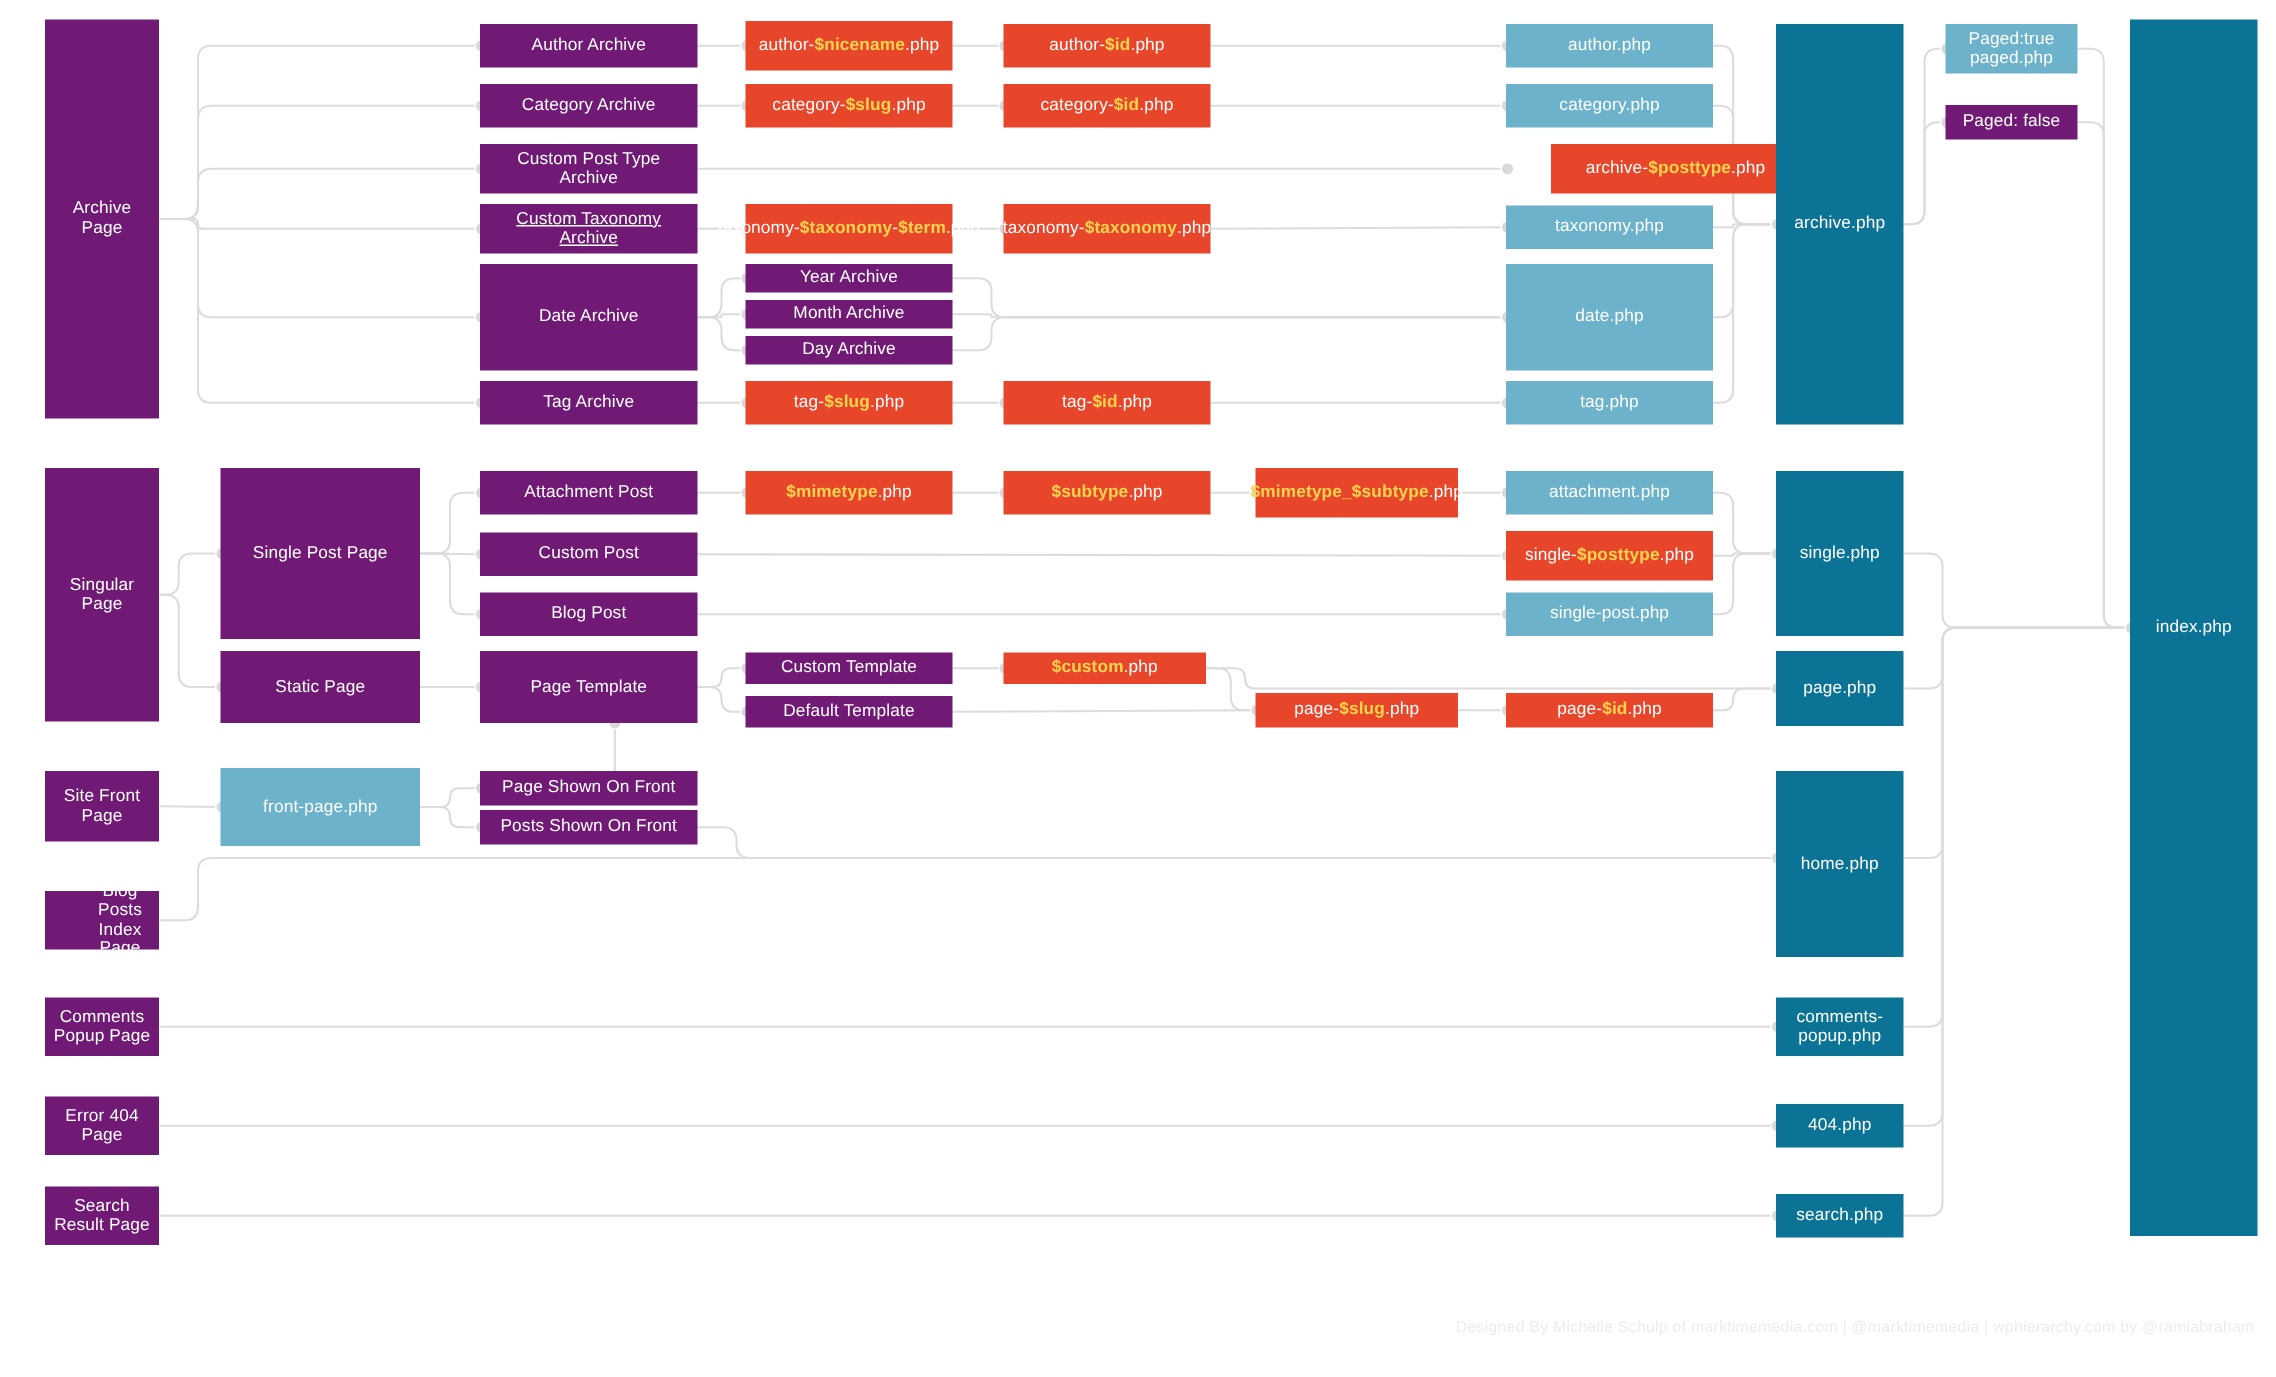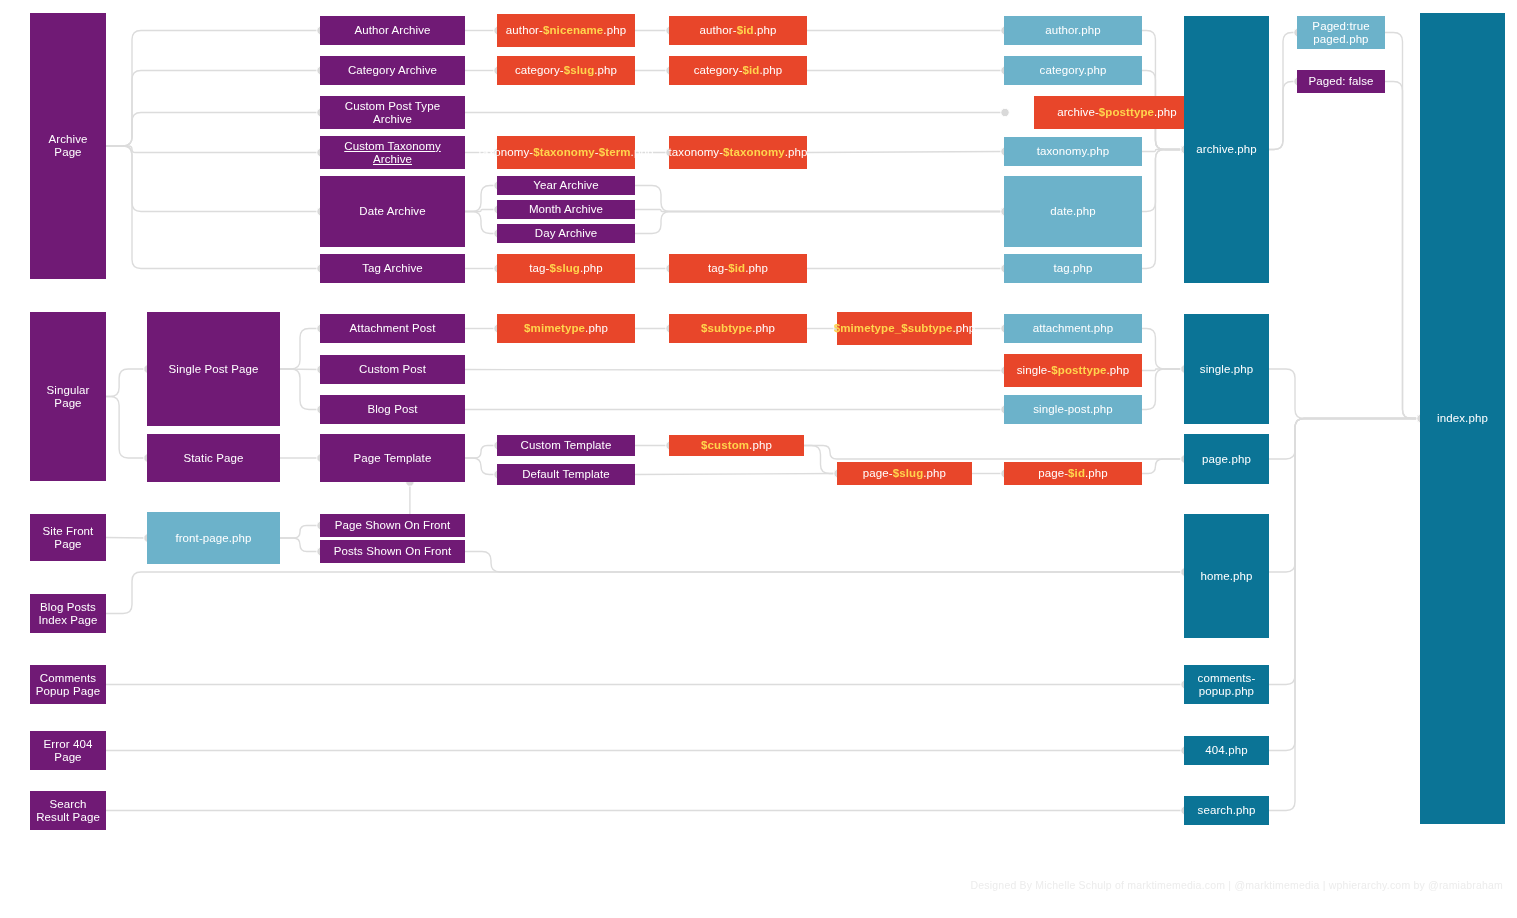--- a/index.html
+++ b/index.html
@@ -328,21 +328,21 @@
       </div>
       <div class="node pagetype" style="left: 320px; top: 514px; width: 145px; height: 23px;">
         <span><span class="lit">Page Shown On Front</span></span>
       </div>
       <div class="node pagetype" style="left: 320px; top: 540px; width: 145px; height: 23px;">
         <span><span class="lit">Posts Shown On Front</span></span>
       </div>
       <div class="node primary" style="left: 1184px; top: 514px; width: 85px; height: 124px;">
         <span><span class="lit">home.php</span></span>
       </div>
-      <div class="node pagetype" style="left: 30px; top: 594px; width: 76px; height: 39px;">
+      <div class="node pagetype" style="left: 30px; top: 594px; width: 76px; height: 39px; padding-left: 28px;">
         <span><span class="lit">Blog Posts Index Page</span></span>
       </div>
       <div class="node pagetype" style="left: 30px; top: 665px; width: 76px; height: 39px;">
         <span><span class="lit">Comments Popup Page</span></span>
       </div>
       <div class="node primary" style="left: 1184px; top: 665px; width: 85px; height: 39px;">
         <span><span class="lit">comments-popup.php</span></span>
       </div>
       <div class="node pagetype" style="left: 30px; top: 731px; width: 76px; height: 39px;">
         <span><span class="lit">Error 404 Page</span></span>

